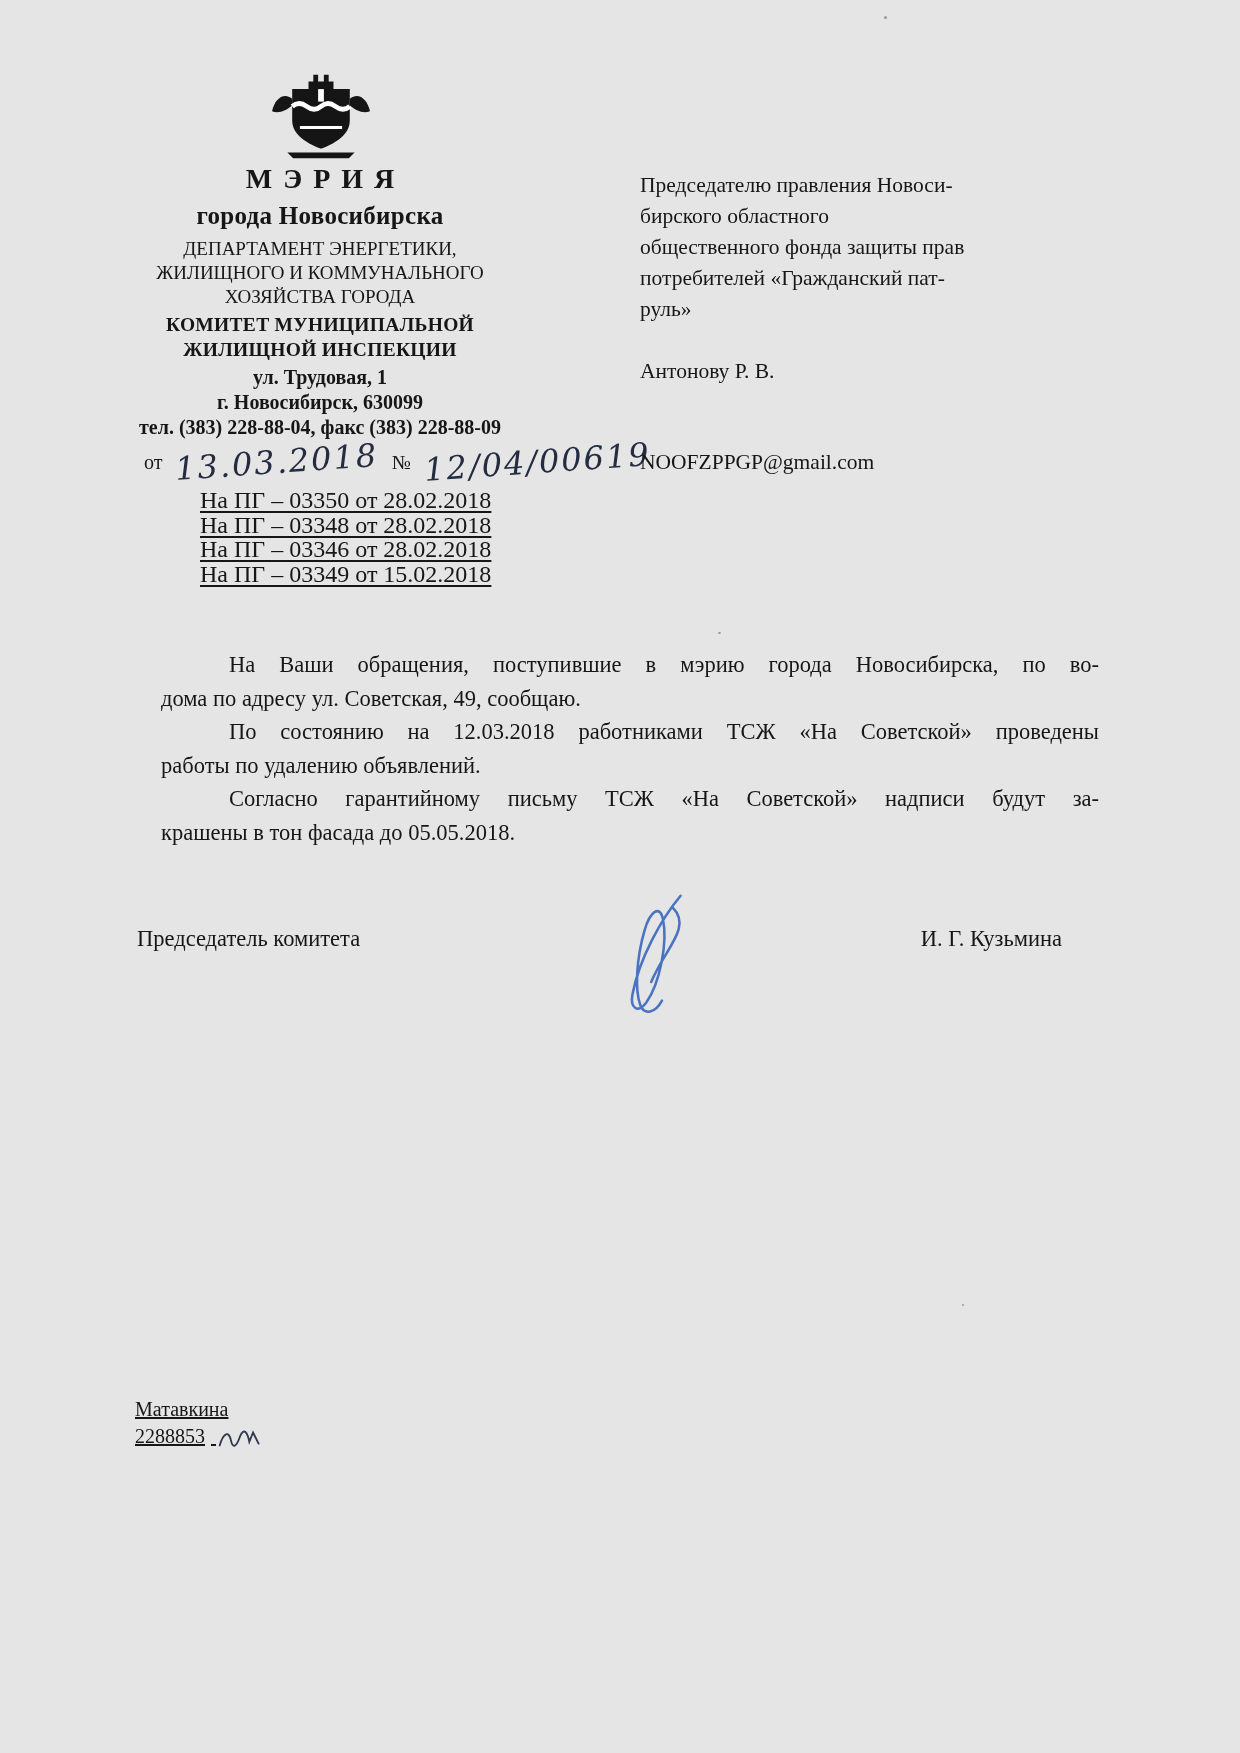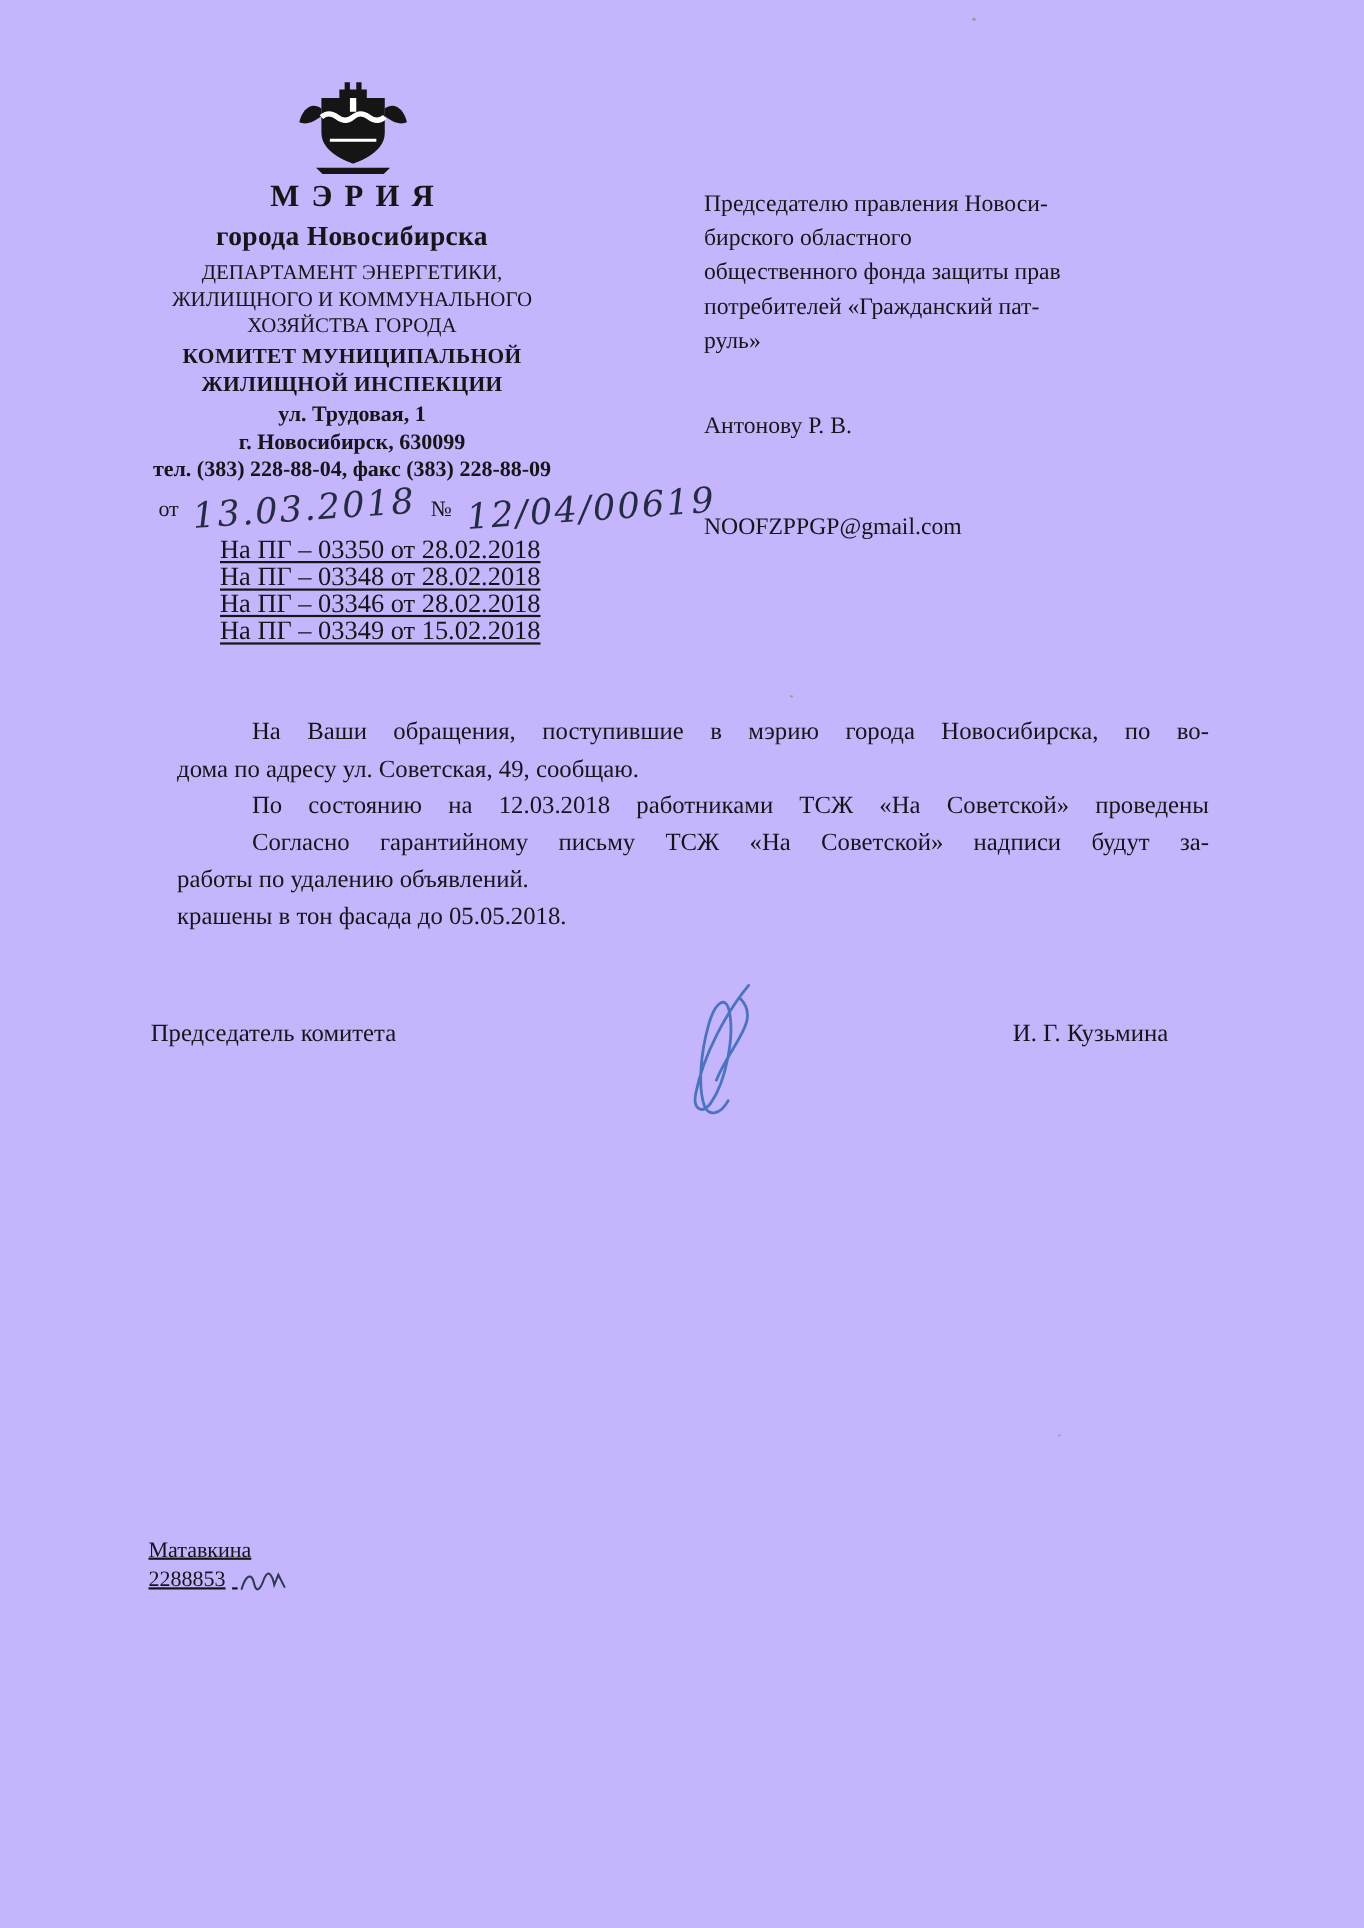--- a/index.html
+++ b/index.html
@@ -1,19 +1,19 @@
 <!DOCTYPE html>
 <html lang="ru"><head>
 <meta charset="utf-8">
 <style>
   html,body{margin:0;padding:0;background:#ffffff;}
   #page{
     position:relative;
     width:1240px;height:1753px;
-    background:#c4b5fd;
+    background:#e5e5e5;
     font-family:"Liberation Serif", serif;
     color:#161616;
     overflow:hidden;
   }
   
   .emblem{position:absolute;left:268px;top:68px;width:106px;height:96px;}
   
   .letterhead{position:absolute;left:108px;top:163px;width:424px;text-align:center;}
   .org{font-size:28px;font-weight:bold;letter-spacing:11px;padding-left:11px;}
   .org-sub{font-size:25px;font-weight:bold;margin-top:7px;letter-spacing:.3px;}
@@ -24,21 +24,21 @@
   .hand{
     font-family:"DejaVu Serif", serif;font-style:italic;
     color:#232c40;font-size:32px;line-height:28px;
     display:inline-block;transform:rotate(-4deg);
     margin:0 8px;vertical-align:-4px;letter-spacing:2px;
   }
   .refs{margin-top:12px;text-align:left;padding-left:92px;font-size:24px;line-height:24.5px;}
   .ref{text-decoration:underline;text-underline-offset:3px;}
   
   .addressee{position:absolute;left:640px;top:170px;width:460px;font-size:21.5px;line-height:31px;text-align:left;}
-  .addressee-name{margin-top:47px;}
+  .addressee-name{margin-top:31px;}
   .addressee-email{margin-top:60px;}
   
   .body-text{position:absolute;left:137px;top:648px;width:938px;font-size:22.5px;line-height:33.5px;margin-left:24px;}
   .bline{text-align:justify;text-align-last:justify;}
   .bline.first{text-indent:68px;}
   .bline.last{text-align-last:left;}
   
   .sig-row{position:absolute;left:137px;top:926px;width:925px;display:flex;justify-content:space-between;font-size:22.5px;}
   .sig-svg{position:absolute;left:602px;top:886px;}
   
@@ -109,22 +109,22 @@
     <div>потребителей «Гражданский пат-</div>
     <div>руль»</div>
     <div class="addressee-name">Антонову Р. В.</div>
     <div class="addressee-email">NOOFZPPGP@gmail.com</div>
   </div>
 
   <div class="body-text">
     <div class="bline first">На Ваши обращения, поступившие в мэрию города Новосибирска, по во-</div>
     <div class="bline last">дома по адресу  ул. Советская, 49, сообщаю.</div>
     <div class="bline first">По состоянию на 12.03.2018 работниками ТСЖ «На Советской» проведены</div>
+    <div class="bline last">работы по удалению объявлений.</div>
     <div class="bline first">Согласно гарантийному письму  ТСЖ «На Советской» надписи будут за-</div>
-    <div class="bline last">работы по удалению объявлений.</div>
     <div class="bline last">крашены в тон фасада до 05.05.2018.</div>
   </div>
 
   <div class="sig-row">
     <span>Председатель комитета</span>
     <span>И. Г. Кузьмина</span>
   </div>
   <div class="sig-svg">
     <svg viewBox="0 0 120 145" width="118" height="142" aria-hidden="true">
       <path d="M80 10 C 60 34, 38 74, 31 110 C 28 124, 36 131, 45 119 C 59 99, 67 57, 62 34 C 59 19, 49 25, 43 46 C 35 74, 33 106, 39 122 C 43 132, 54 130, 61 117 M72 22 C 92 42, 64 64, 50 98" stroke="#4a74c0" stroke-width="2.6" fill="none" stroke-linecap="round"></path>

